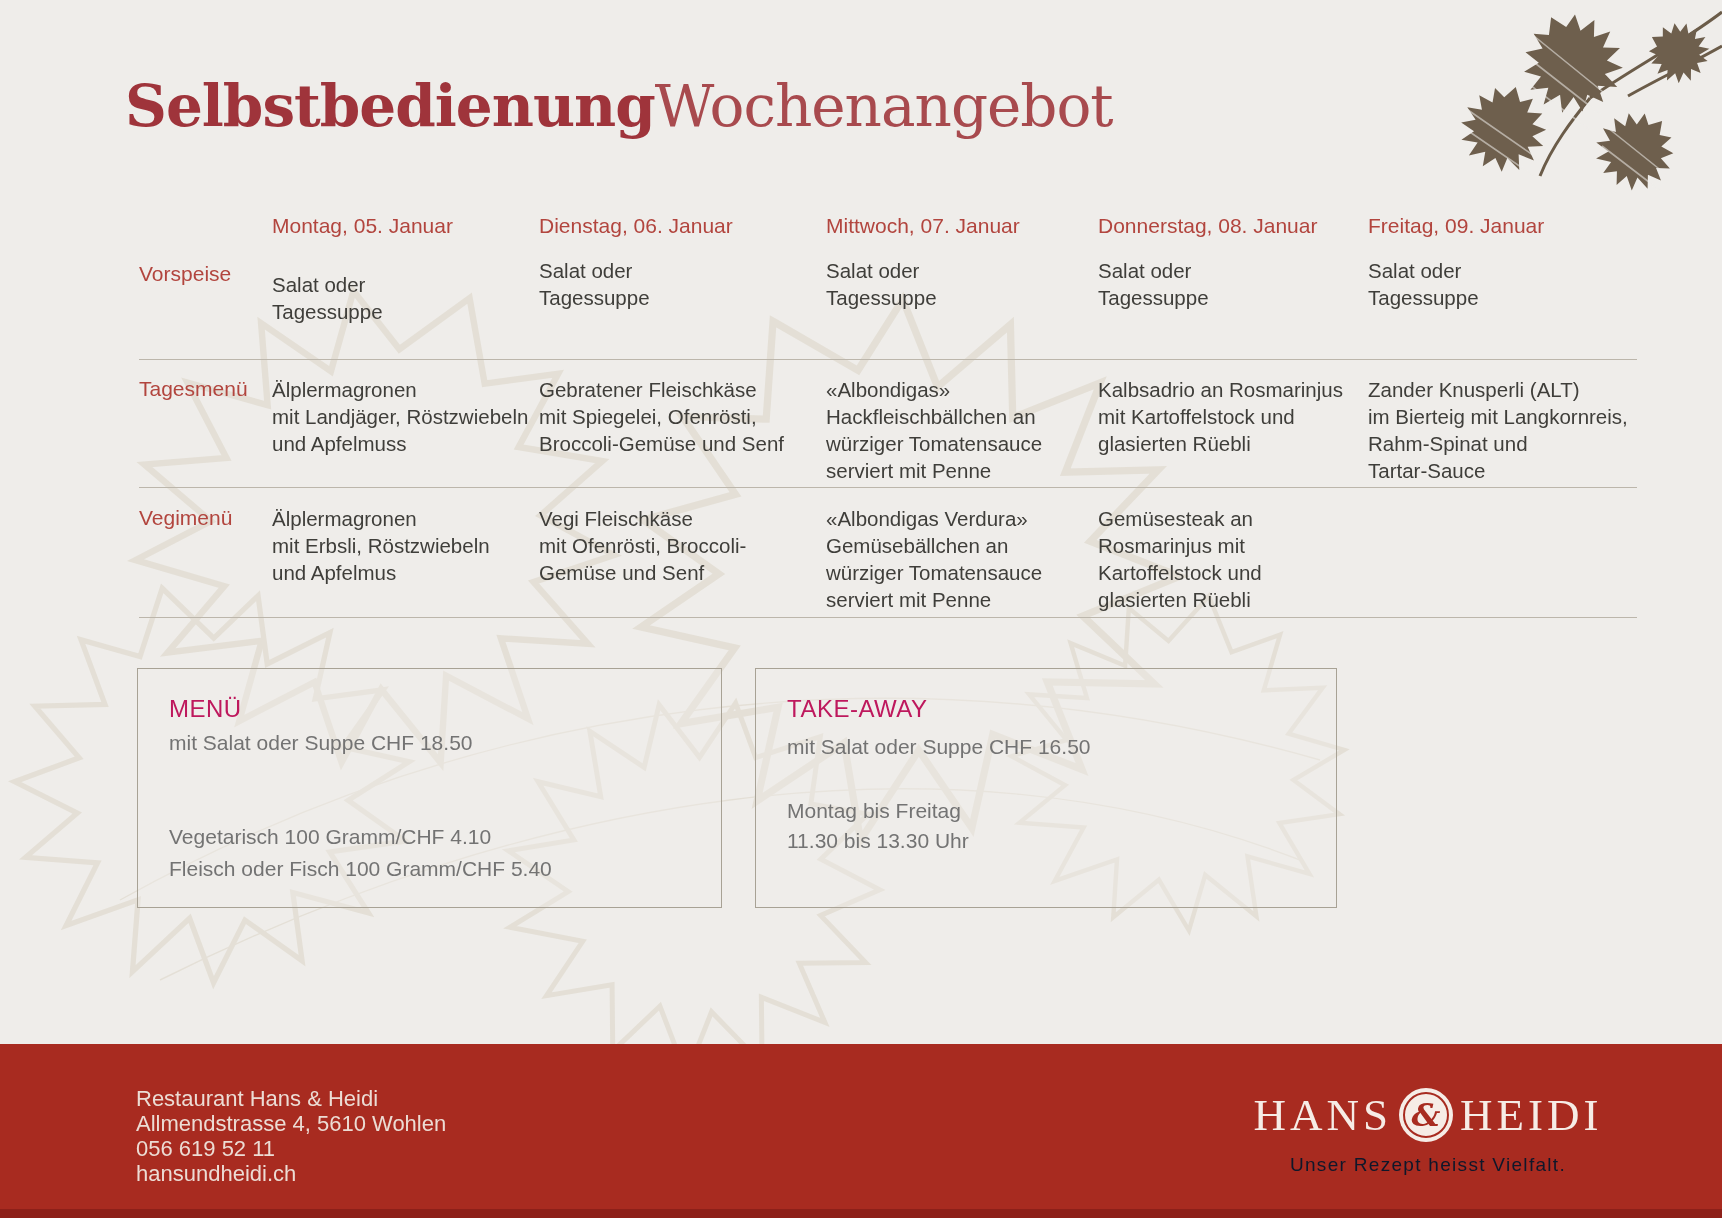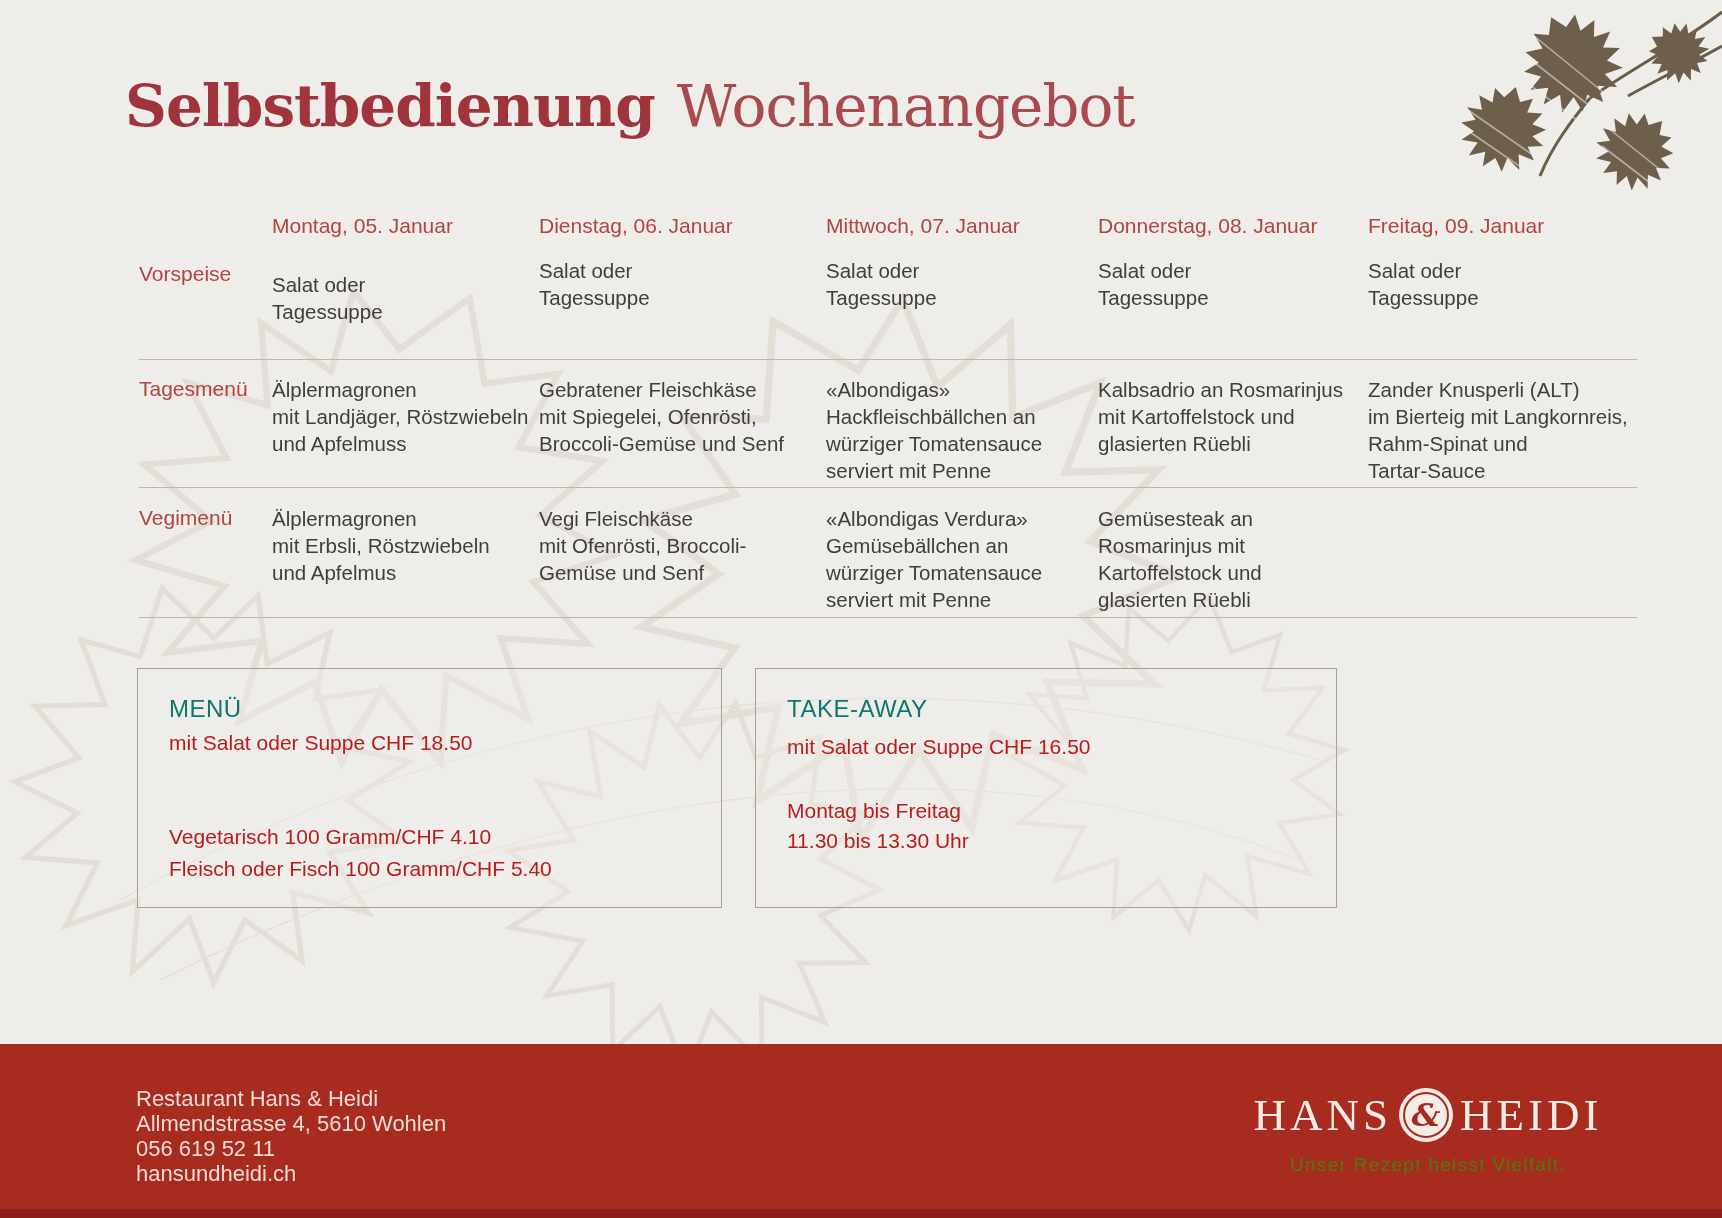--- a/index.html
+++ b/index.html
@@ -8,41 +8,41 @@
   .page{position:absolute;inset:0;width:1722px;height:1218px;}
 
   
   .watermark{position:absolute;left:0;top:0;width:1722px;height:1218px;pointer-events:none;}
   .corner-art{position:absolute;right:0;top:0;pointer-events:none;}
 
   
   .title{position:absolute;left:125px;top:72px;font-family:"DejaVu Serif",serif;
          font-size:58px;letter-spacing:-1px;white-space:nowrap;}
   .title .t-bold{font-weight:700;color:#9f343b;}
-  .title .t-light{font-weight:400;color:#a84a4e;margin-left:22px;}
+  .title .t-light{font-weight:400;color:#a84a4e;}
 
   
   .daylbl{position:absolute;top:214px;font-size:21px;color:#b2453e;white-space:nowrap;}
   .rowlbl{position:absolute;left:139px;font-size:21px;color:#b2453e;white-space:nowrap;}
   .cell{position:absolute;width:276px;font-size:20.5px;line-height:27px;color:#3f3e3a;
         white-space:pre-line;}
   .c1{left:272px}.c2{left:539px}.c3{left:826px}.c4{left:1098px}.c5{left:1368px;width:300px}
   .r-vor{top:257px}.r-vor.c1{top:271px}
   .r-tag{top:376px}
   .r-veg{top:505px}
   .sep{position:absolute;left:139px;width:1498px;height:1px;background:#bcb6ab;}
 
   
   .box{position:absolute;top:668px;height:238px;border:1px solid #a8a295;background:rgba(240,238,234,0.35);}
   .box-menu{left:137px;width:583px;}
   .box-take{left:755px;width:580px;}
   .box span{position:absolute;left:31px;white-space:nowrap;}
-  .box-title{font-size:24px;color:#0f766e;letter-spacing:0.5px;top:26px;}
+  .box-title{font-size:24px;color:#be185d;letter-spacing:0.5px;top:26px;}
   .box-sub{font-size:22px;color:#b2453e;letter-spacing:0.5px;top:120px;}
-  .box-line{font-size:21px;color:#b91c1c;}
+  .box-line{font-size:21px;color:#737373;}
 
   
   .foot-note{position:absolute;top:1012px;font-size:17.5px;color:#3f3e3a;white-space:nowrap;}
   .fn-left{left:142px;}
   .fn-right{left:747px;}
 
   
   .footer-bar{position:absolute;left:0;top:1044px;width:1722px;height:174px;background:#a82b20;}
   .footer-bar-edge{position:absolute;left:0;bottom:0;width:100%;height:9px;background:#8d2019;}
   .address{position:absolute;left:136px;top:1086px;font-size:22px;line-height:25px;
@@ -50,21 +50,21 @@
   .logo-row{position:absolute;left:1256px;top:1088px;width:344px;display:flex;
             align-items:center;justify-content:center;gap:7px;
             font-family:"Liberation Serif",serif;color:#f6ece6;}
   .logo-word{font-size:45px;letter-spacing:4px;font-weight:400;line-height:1;}
   .amp-circle{width:54px;height:54px;border-radius:50%;background:#f6ece6;position:relative;
               flex:0 0 auto;display:flex;align-items:center;justify-content:center;}
   .amp-circle::before{content:"";position:absolute;inset:4px;border:2px solid #a82b20;border-radius:50%;}
   .amp{position:relative;font-family:"DejaVu Serif",serif;font-style:italic;font-weight:700;
        font-size:32px;color:#a82b20;line-height:1;}
   .tagline{position:absolute;left:1256px;top:1154px;width:344px;text-align:center;
-           font-size:19px;letter-spacing:1.3px;color:#4d7c0f;white-space:nowrap;}
+           font-size:19px;letter-spacing:1.3px;color:#0f172a;white-space:nowrap;}
 </style>
 </head>
 <body>
 
 <div class="page">
 
   <svg class="watermark" viewBox="0 0 1722 1218" width="1722" height="1218">
     <defs>
       <path id="oakleaf" d="M0,-52 L10,-36 L24,-44 L22,-26 L40,-30 L32,-14 L50,-12 L36,0 L52,8 L34,14 L46,28 L26,26 L32,44 L14,34 L12,52 L0,38 L-12,52 L-14,34 L-32,44 L-26,26 L-46,28 L-34,14 L-52,8 L-36,0 L-50,-12 L-32,-14 L-40,-30 L-22,-26 L-24,-44 L-10,-36 Z"></path>
     </defs>

